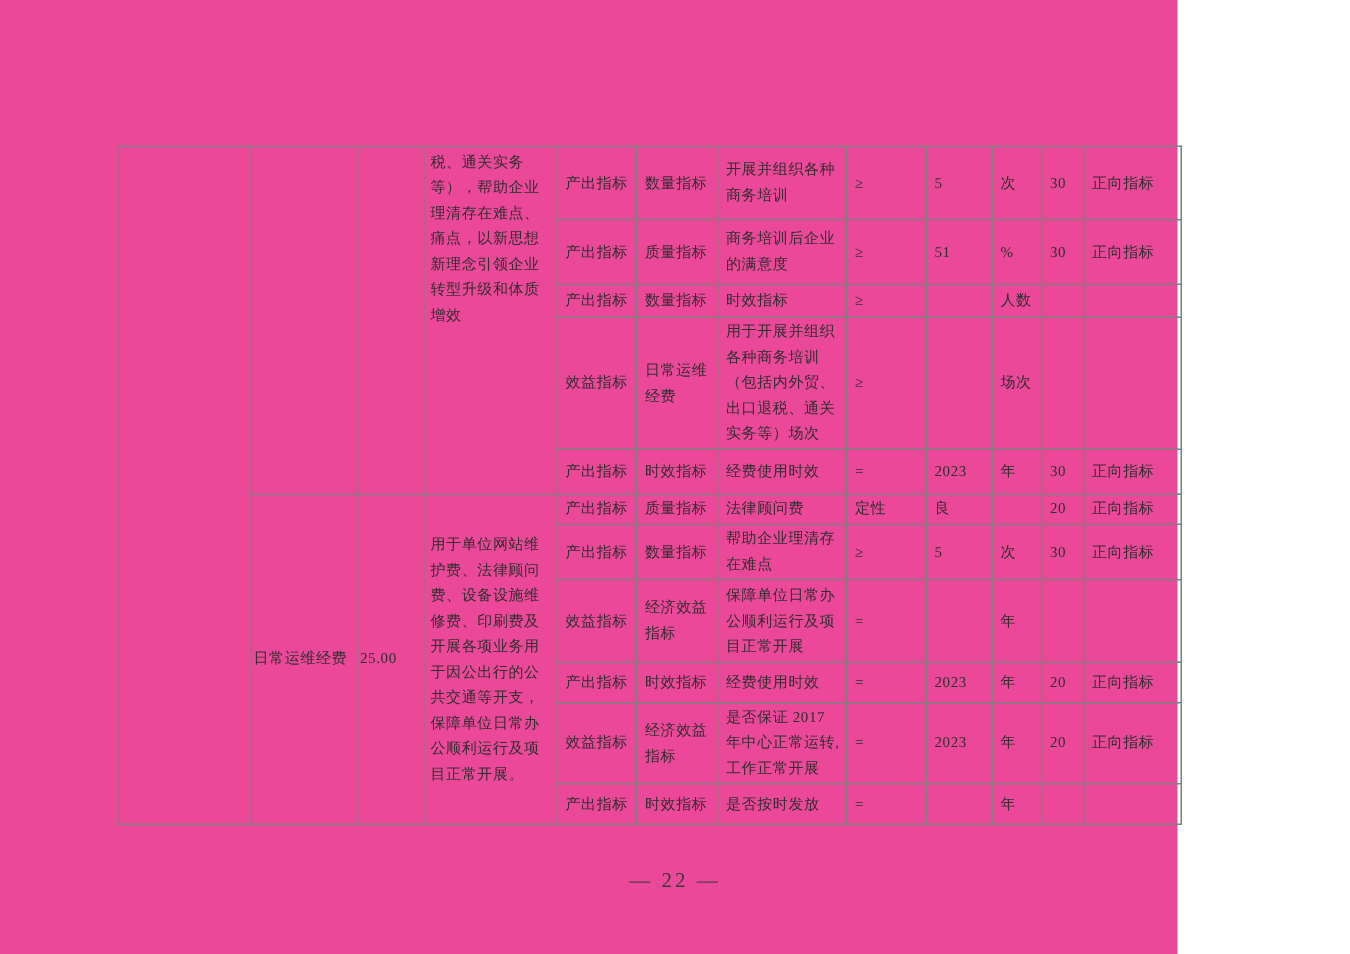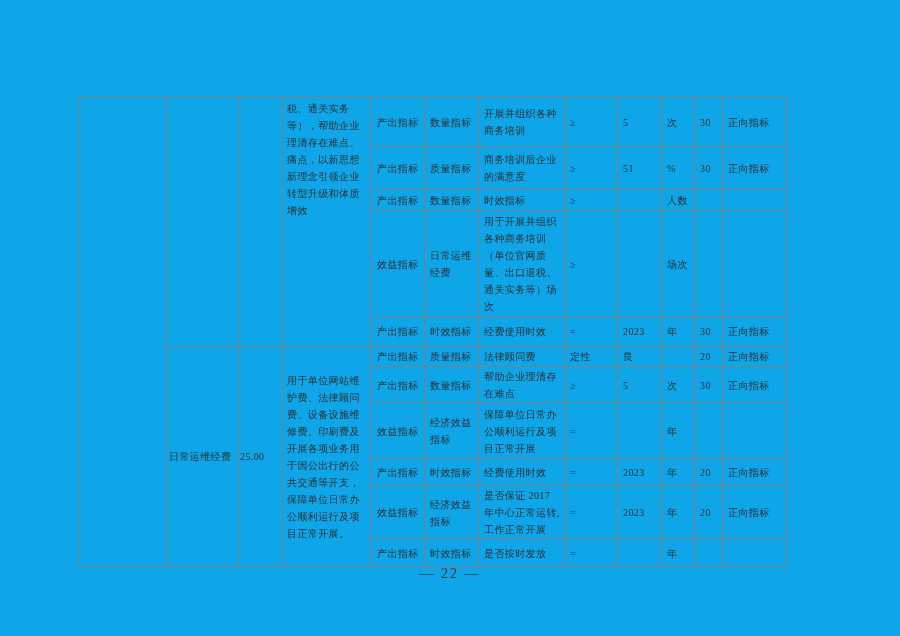--- a/index.html
+++ b/index.html
@@ -6,23 +6,23 @@
     margin: 0;
     padding: 0;
     width: 900px;
     height: 636px;
     background: #ffffff;
     overflow: hidden;
     font-family: "Liberation Serif", "DejaVu Serif", serif;
   }
   .doc-page {
     position: relative;
-    width: 900px;
+    width: 785px;
     height: 636px;
-    background: #0ea5e9;
+    background: #ec4899;
   }
   table.perf-table {
     position: absolute;
     left: 79px;
     top: 97px;
     width: 708px;
     border-collapse: collapse;
     table-layout: fixed;
   }
   table.perf-table td {
@@ -42,21 +42,21 @@
   }
   table.perf-table td.desc {
     padding: 2px 3px 2px 4px;
   }
   table.perf-table td.vtop {
     vertical-align: top;
   }
   .page-number {
     position: absolute;
     left: 0;
-    top: 566px;
+    top: 580px;
     width: 900px;
     text-align: center;
     font-size: 14px;
     letter-spacing: 2px;
     color: #3a3a3a;
   }
 </style>
 </head>
 <body>
 
@@ -108,21 +108,21 @@
           <td>时效指标</td>
           <td>≥</td>
           <td></td>
           <td>人数</td>
           <td></td>
           <td></td>
         </tr>
         <tr style="height: 85px;">
           <td>效益指标</td>
           <td>日常运维经费</td>
-          <td>用于开展并组织各种商务培训（单位官网质量、出口退税、通关实务等）场次</td>
+          <td>用于开展并组织各种商务培训（包括内外贸、出口退税、通关实务等）场次</td>
           <td>≥</td>
           <td></td>
           <td>场次</td>
           <td></td>
           <td></td>
         </tr>
         <tr style="height: 30px;">
           <td>产出指标</td>
           <td>时效指标</td>
           <td>经费使用时效</td>

